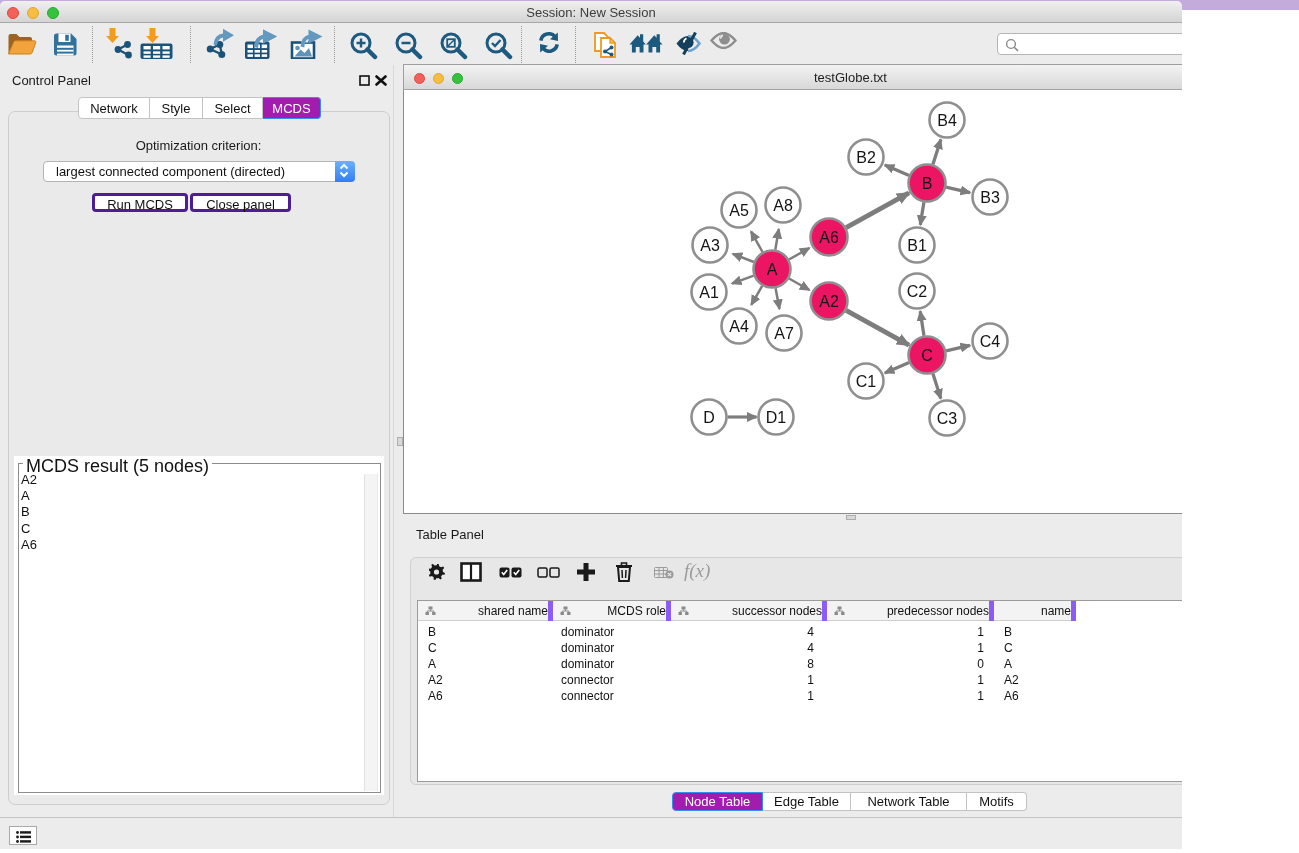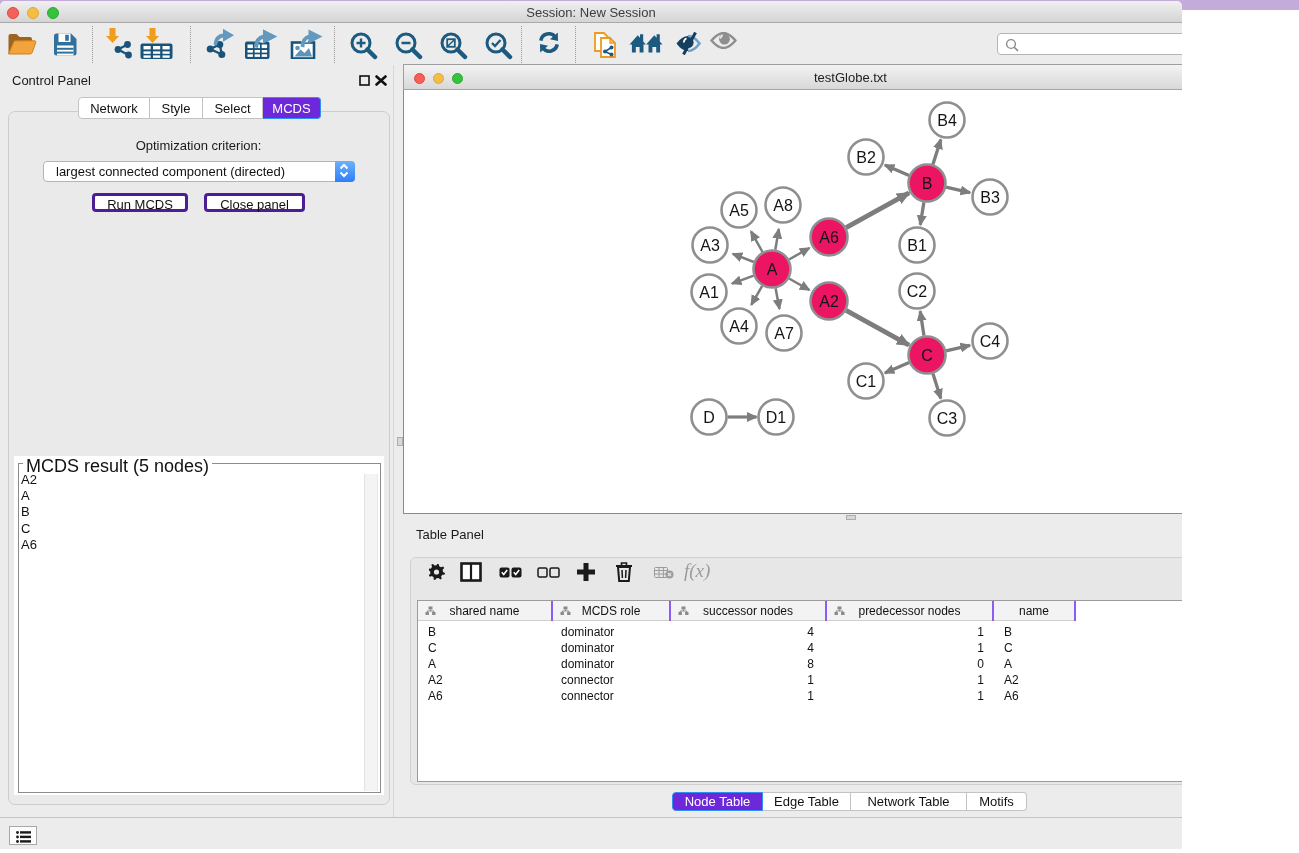--- a/index.html
+++ b/index.html
@@ -22,21 +22,21 @@
       border:1px solid #b5b5b5; border-radius:4px; }
   .search svg { position:absolute; left:7px; top:4px; }
   
   .cpanel { position:absolute; left:0; top:64px; width:394px; height:752px; background:#ececec; border-right:1px solid #d8d8d8;}
   .ptitle { position:absolute; font-size:13px; color:#1a1a1a; }
   .tabrow { position:absolute; display:flex; }
   .tab { font-size:13px; color:#111; background:#fff; border:1px solid #c3c3c3; border-left:none;
       display:flex; align-items:center; justify-content:center; }
   .tab.first { border-left:1px solid #c3c3c3; border-radius:4px 0 0 4px; }
   .tab.last { border-radius:0 4px 4px 0; }
-  .tab.sel { background:#6d28d9; color:#fff; border-color:#318ff0; }
+  .tab.sel { background:#a21caf; color:#fff; border-color:#318ff0; }
   .cbody { position:absolute; left:8px; top:46px; width:382px; height:694px; background:#eaeaea;
       border:1px solid #cdcdcd; border-radius:7px; }
   .combo { position:absolute; left:43px; top:96px; width:312px; height:21px; background:#fff;
       border:1px solid #b4b4b4; border-radius:4px; font-size:13px; color:#111; }
   .combo .cap { position:absolute; right:-1px; top:-1px; width:20px; height:21px; border-radius:0 4px 4px 0;
       background:linear-gradient(#6db1fb,#2f7ef8); }
   .btn { position:absolute; height:19px; background:#fff; border:3px solid #4c1d95; border-radius:4px;
       font-size:13px; color:#111; text-align:center; line-height:17px; }
   .mcdsbox { position:absolute; left:14px; top:391px; width:370px; height:339px; background:#fff; }
   .mcdsborder { position:absolute; left:4px; top:7px; right:3px; bottom:2px; border:1px solid #8c8c8c; }
@@ -50,21 +50,21 @@
   .netcanvas { position:absolute; left:0; top:26px; width:895px; height:424px; background:#fff;
       border:1px solid #8b8b8b; border-top:none; }
   .ntl { position:absolute; top:8px; width:11px; height:11px; border-radius:50%; }
   
   .tpanel { position:absolute; left:403px; top:519px; width:896px; height:297px; background:#ececec; }
   .tinner { position:absolute; left:7px; top:37px; width:1281px; height:228px; background:#e7e7e7;
       border:1px solid #d0d0d0; border-radius:6px; }
   .tbl { position:absolute; left:14px; top:80px; width:871px; height:182px; background:#fff; border:1px solid #9b9b9b; }
   .thead { position:absolute; left:0; top:0; height:20px; background:#f3f3f3; border-bottom:1px solid #cfcfcf;
       font-size:12px; color:#111; }
-  .thcell { position:absolute; top:0; height:20px; border-right:2px solid #8b5cf6; text-align:center; line-height:20px; }
+  .thcell { position:absolute; top:0; height:20px; border-right:5px solid #8b5cf6; text-align:right; line-height:20px; }
   .trow { position:absolute; font-size:12px; color:#111; height:16px; line-height:16px; }
   .btabs { position:absolute; display:flex; top:272px; }
   
   .statusbar { position:absolute; left:0; top:816px; width:1299px; height:32px; background:#ececec; border-top:1px solid #c4c4c4; }
 </style>
 </head>
 <body>
 <div class="deskTop"></div>
 <div class="app">
 
@@ -232,21 +232,21 @@
   <div class="combo">
         <span style="position:absolute; left:12px; top:2px;">largest connected component (directed)</span>
     <div class="cap">
           <svg width="18" height="19" viewBox="0 0 18 19" style="position:absolute;left:0;top:0;">
             <path d="M5.5 7.5 L9 4 L12.5 7.5" fill="none" stroke="#fff" stroke-width="2"></path>
             <path d="M5.5 11.5 L9 15 L12.5 11.5" fill="none" stroke="#fff" stroke-width="2"></path>
           </svg>
         </div>
   </div>
   <div class="btn" style="left:92px; top:128px; width:96px;">Run MCDS</div>
-  <div class="btn" style="left:204px; top:128px; width:101px;">Close panel</div>
+  <div class="btn" style="left:190px; top:128px; width:101px;">Close panel</div>
   <div class="mcdsbox">
     <div class="mcdsborder"></div>
     <div class="mcdstitle">MCDS result (5 nodes)</div>
     <div class="mcdssb"></div>
     <div class="mcdslist">A2<br>A<br>B<br>C<br>A6</div>
   </div>
 </div>
 
 <div class="netwin">
   <div class="nettitle">

